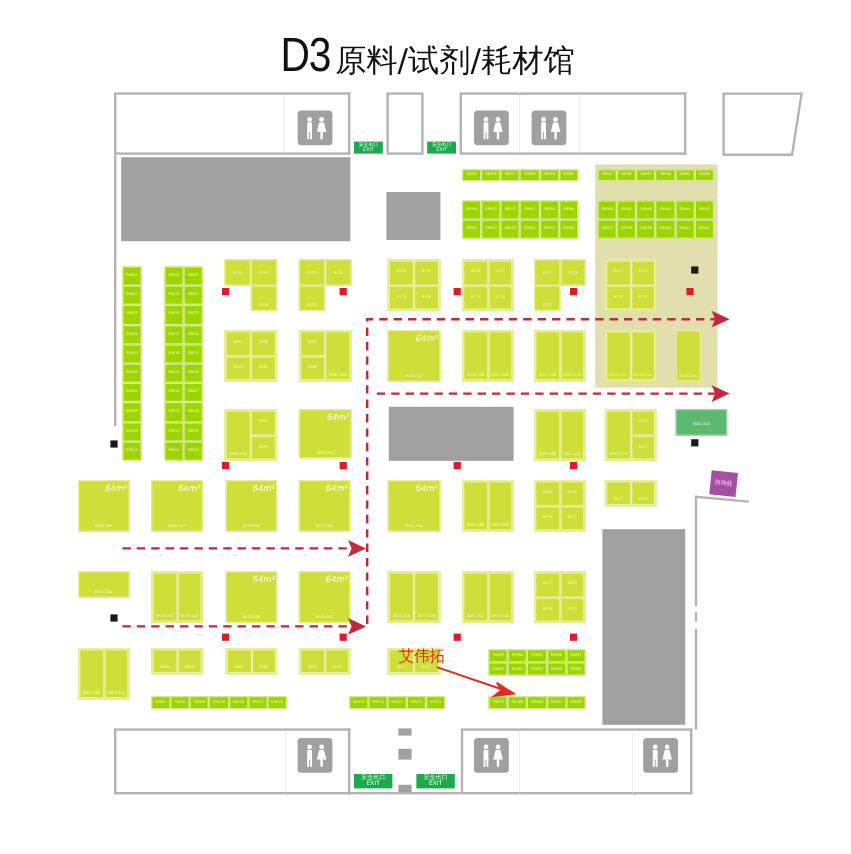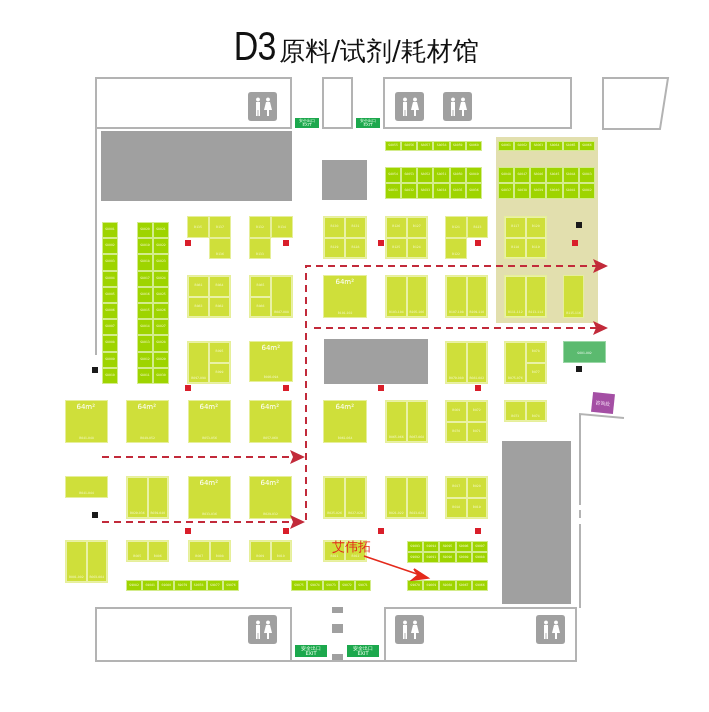--- a/index.html
+++ b/index.html
@@ -6,21 +6,21 @@
   body{width:709px;height:712px;position:relative;overflow:hidden;font-family:"DejaVu Sans",sans-serif;}
   .abs{position:absolute;box-sizing:border-box;}
   .title{position:absolute;left:0;top:24px;width:709px;text-align:center;color:#111;white-space:nowrap;}
   .title .big{font-family:"Liberation Sans Narrow","Liberation Sans",sans-serif;font-size:40px;font-weight:400;transform:scaleX(0.85);display:inline-block;letter-spacing:-1px;}
   .title .small{font-family:"DejaVu Sans",sans-serif;font-size:26px;}
   .room{border:2px solid #b3b3b3;background:#fff;}
   .wall{background:#b3b3b3;}
   .hall{background:#a0a0a0;}
   .booth{background:#cfdf3a;border:1px solid #e6ef9a;}
   .booth .lbl{position:absolute;bottom:2px;left:0;right:0;text-align:center;color:#f2f7c2;font-size:3px;line-height:3px;}
-  .booth .area{position:absolute;top:2px;right:12px;color:#fff;font-size:7px;}
+  .booth .area{position:absolute;top:2px;right:1px;color:#fff;font-size:7px;font-style:italic;}
   .grid{display:grid;gap:0;}
   .cell{position:relative;border:1px solid rgba(255,255,255,0.55);box-sizing:border-box;}
   .cell .lbl{position:absolute;left:0;right:0;top:50%;margin-top:-2px;text-align:center;color:#f2f7c2;font-size:3px;line-height:3px;}
   .wc{background:#a0a0a0;border-radius:3px;display:flex;align-items:center;justify-content:center;}
   .exit{background:#1ca84d;color:#e8ffe8;font-size:4px;line-height:4px;text-align:center;padding-top:1px;}
   .red{background:#d91e2a;width:6px;height:6px;}
   .blk{background:#1a1a1a;width:6px;height:6px;}
   .zone{background:#e2dfae;}
   .annot{color:#e42a1c;font-size:13px;white-space:nowrap;}
 </style>

